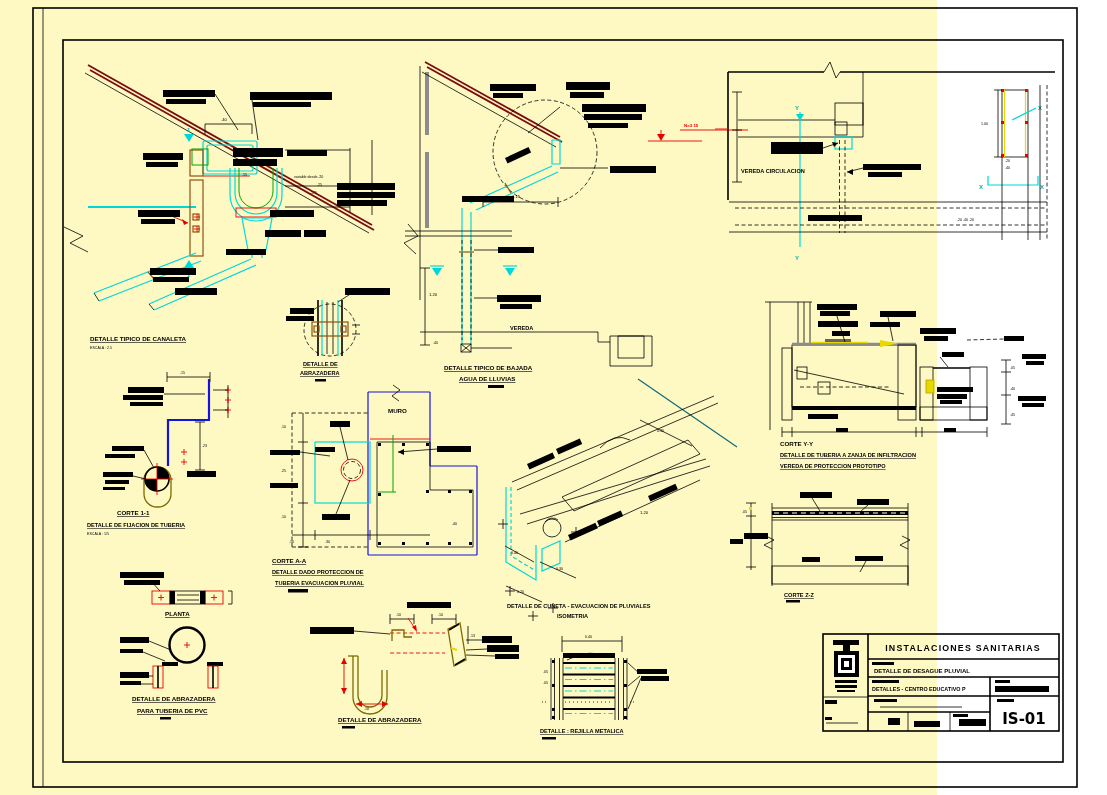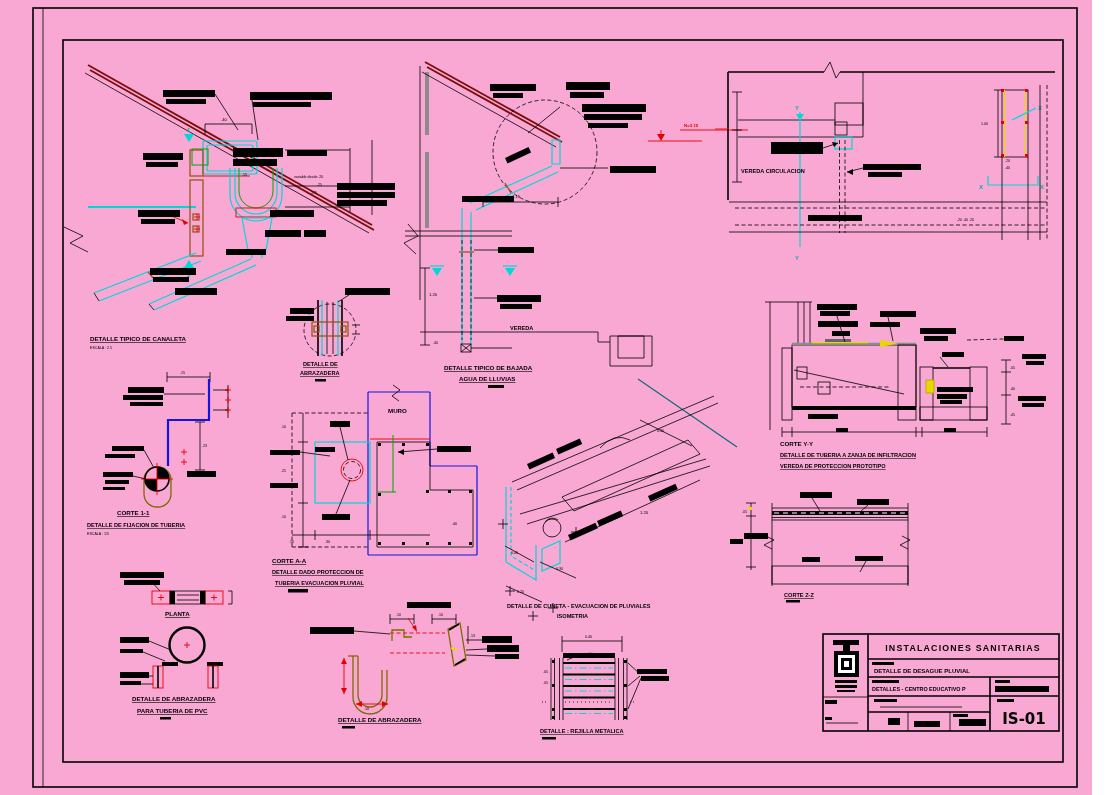--- a/index.html
+++ b/index.html
@@ -1,16 +1,16 @@
 <!DOCTYPE html>
 <html><head>
 <meta charset="utf-8">
 <style>
   html,body{margin:0;padding:0;background:#fff;}
-  .stage{position:relative;width:1092px;height:795px;background:#f9a8d4;font-family:"Liberation Sans",sans-serif;}
+  .stage{position:relative;width:937px;height:795px;background:#fef9c3;font-family:"Liberation Sans",sans-serif;}
   svg{position:absolute;left:0;top:0;}
   .s{stroke:#000;stroke-width:.8;fill:none}
   .s2{stroke:#000;stroke-width:1.6;fill:none}
   .s3{stroke:#000;stroke-width:2.4;fill:none}
   .f{fill:#000;stroke:none}
   .c{stroke:#00d8d8;stroke-width:1.2;fill:none}
   .c2{stroke:#00d8d8;stroke-width:1.8;fill:none}
   .cf{fill:#00d8d8;stroke:none}
   .m{stroke:#7b0d0d;stroke-width:1.8;fill:none}
   .b{stroke:#1414e0;stroke-width:2.2;fill:none}

